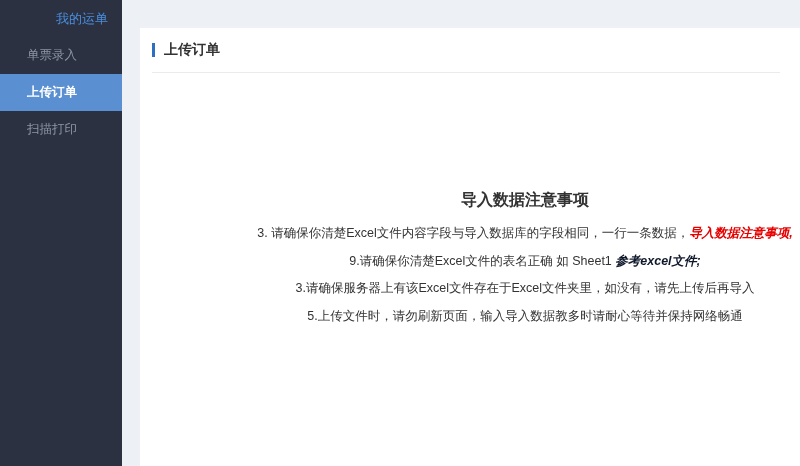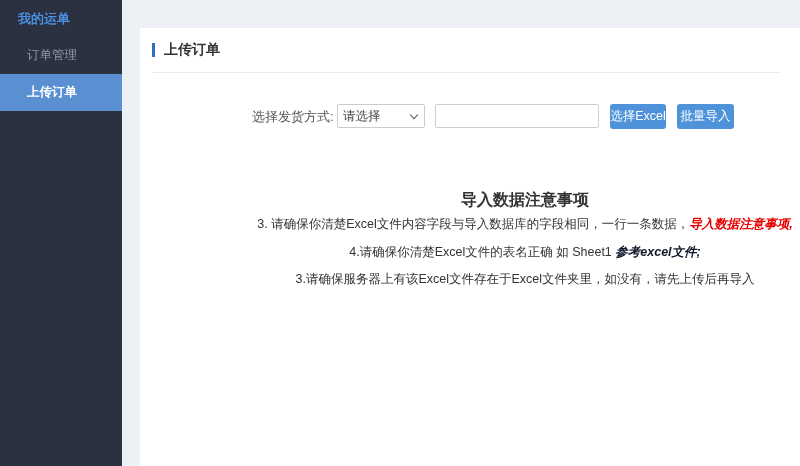--- a/index.html
+++ b/index.html
@@ -13,21 +13,21 @@
   
   .sidebar {
     position: absolute; left: 0; top: 0; width: 122px; height: 466px;
     background: var(--sidebar-bg, #2b3140);
     z-index: 2;
   }
   .sidebar-header {
     height: 37px; display: flex; align-items: center;
     padding-left: 18px;
     color: var(--sidebar-header-color, #4a8fe0);
-    font-size: 13px; font-weight: bold;
+    font-size: 13px; font-weight: normal; margin-left: 38px;
   }
   .sidebar-item {
     height: 37px; display: flex; align-items: center;
     padding-left: 27px;
     color: var(--sidebar-item-color, #8d95a6);
     font-size: 12.5px;
     cursor: pointer;
   }
   .sidebar-item.active {
     background: var(--sidebar-active-bg, #5a8fd2);
@@ -99,79 +99,69 @@
   .btn-choose { left: 470px; width: 56px; }
   .btn-import { left: 537px; width: 57px; }
 
   
   .notice {
     position: absolute; top: 162px; left: 110px; right: 0;
     text-align: center;
   }
   .notice-title {
     font-size: 16px; font-weight: bold; color: #333333;
+    margin-bottom: 9px;
   }
   .notice-line {
     font-size: 12.5px; color: #333333; line-height: 27.5px;
   }
   .em-red {
     color: var(--warn-red, #e60000);
     font-weight: bold; font-style: italic;
   }
   .em-dark {
     color: #0f172a;
     font-weight: bold; font-style: italic;
   }
 </style>
 </head>
 <body>
 
 <nav class="sidebar">
   <div class="sidebar-header">我的运单</div>
 
   <div class="sidebar-item">
-    <span>订单管理</span>
+    <span>单票录入</span>
   </div>
   <div class="sidebar-item active">
     <span>上传订单</span>
+  </div>
+  <div class="sidebar-item">
+    <span>扫描打印</span>
   </div>
 </nav>
 
 <div class="main">
   <div class="card">
 
     <div class="card-title-row">
       <span class="title-accent"></span>
       <span class="card-title">上传订单</span>
     </div>
     <div class="card-divider"></div>
 
-    <div class="form-row">
-      <span class="form-label">选择发货方式:</span>
-
-      <span class="select-wrap">
-        <select class="ship-select">
-          <option>请选择</option>
-        </select>
-        <span class="chevron-down"></span>
-      </span>
-
-      <input class="file-input" type="text" value="" style="">
-
-      <button class="btn btn-choose">选择Excel</button>
-      <button class="btn btn-import">批量导入</button>
-    </div>
 
     <div class="notice">
       <div class="notice-title">导入数据注意事项</div>
 
       <p class="notice-line"><span>3. 请确保你清楚Excel文件内容字段与导入数据库的字段相同，一行一条数据，</span><span class="em-red">导入数据注意事项,</span></p>
 
-      <p class="notice-line"><span>4.请确保你清楚Excel文件的表名正确 如 Sheet1 </span><span class="em-dark">参考excel文件;</span></p>
+      <p class="notice-line"><span>9.请确保你清楚Excel文件的表名正确 如 Sheet1 </span><span class="em-dark">参考excel文件;</span></p>
 
       <p class="notice-line"><span>3.请确保服务器上有该Excel文件存在于Excel文件夹里，如没有，请先上传后再导入</span></p>
 
 
+      <p class="notice-line"><span>5.上传文件时，请勿刷新页面，输入导入数据教多时请耐心等待并保持网络畅通</span></p>
 
     </div>
 
   </div>
 </div>
 
 </body></html>

